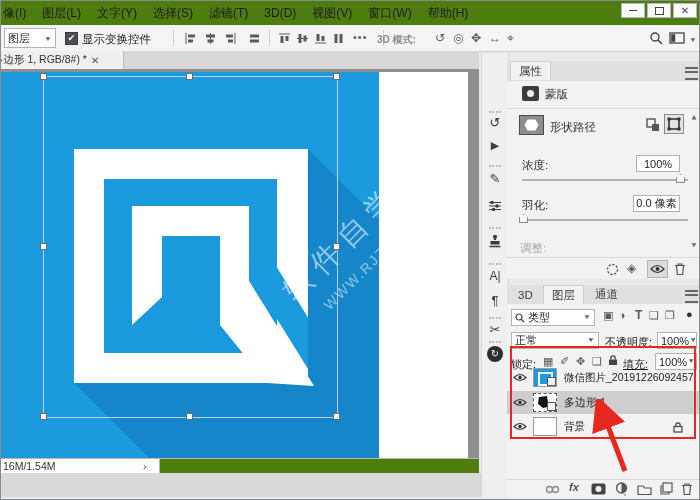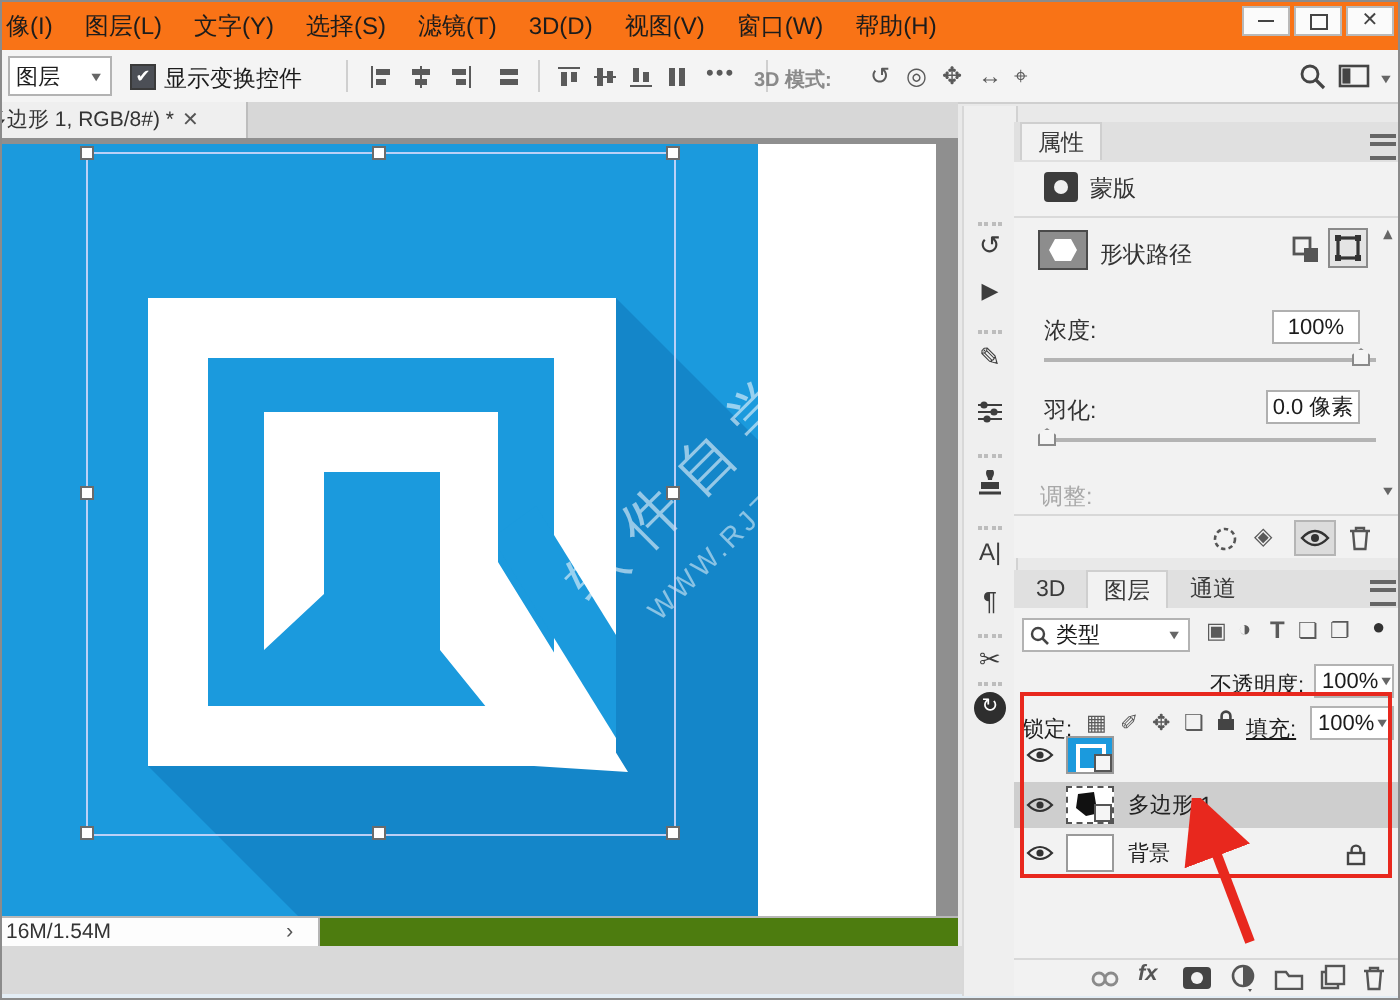--- a/index.html
+++ b/index.html
@@ -2,21 +2,21 @@
 <html><head>
 <meta charset="utf-8">
 <style>
   html,body{margin:0;padding:0;background:#555;}
   #app{position:relative;width:700px;height:500px;background:#e9e9e9;
        font-family:"Liberation Sans","DejaVu Sans",sans-serif;color:#1c1c1c;
        overflow:hidden;border:1px solid #8b8b8b;box-sizing:border-box;}
   .abs{position:absolute;}
   .row{display:flex;align-items:center;}
   
-  .menubar{left:0;top:0;width:700px;height:24px;background:#f97316;border-bottom:4px solid #a16207;}
+  .menubar{left:0;top:0;width:700px;height:24px;background:#4d7c0f;border-bottom:4px solid #a16207;}
   .menu-items{margin-left:-6px;height:24px;display:flex;align-items:center;gap:0;}
   .menu-item{font-size:12px;padding:0 8px;white-space:nowrap;}
   .winbtn{width:24px;height:15px;border:1px solid #b9b9b9;background:#fbfbfb;display:flex;
           align-items:center;justify-content:center;font-size:10px;color:#444;box-sizing:border-box;}
   
   .optionsbar{left:0;top:24px;width:700px;height:26px;background:#f4f4f4;border-bottom:1px solid #cfcfcf;}
   .combo{background:#fff;border:1px solid #b3b3b3;font-size:11px;display:flex;align-items:center;
          box-sizing:border-box;padding:0 3px;justify-content:space-between;}
   .carat{font-size:8px;color:#666;transform:scaleY(.8);}
   .checkbox{width:11px;height:11px;background:#4c4f56;color:#fff;font-size:9px;line-height:11px;
@@ -344,20 +344,24 @@
       </span>
       <span class="carat">▼</span>
     </div>
     <span class="abs glyph" style="left:96px;top:5px;font-size:11px;">▣</span>
     <span class="abs glyph" style="left:112px;top:5px;font-size:11px;">◑</span>
     <span class="abs glyph" style="left:128px;top:4px;font-size:12px;font-weight:bold;">T</span>
     <span class="abs glyph" style="left:142px;top:5px;font-size:11px;">❏</span>
     <span class="abs glyph" style="left:158px;top:5px;font-size:11px;">❐</span>
     <span class="abs" style="left:179px;top:4px;font-size:11px;color:#333;">●</span>
 
+    <div class="abs combo" style="left:4px;top:28px;width:88px;height:17px;">
+      <span>正常</span>
+      <span class="carat">▼</span>
+    </div>
     <span class="abs" style="left:98px;top:31px;font-size:11px;">不透明度:</span>
     <div class="abs combo" style="left:150px;top:28px;width:40px;height:17px;">
       <span>100%</span>
       <span class="carat">▼</span>
     </div>
 
     <span class="abs" style="left:4px;top:53px;font-size:11px;">锁定:</span>
     <span class="abs glyph" style="left:36px;top:51px;font-size:11px;">▦</span>
     <span class="abs glyph" style="left:53px;top:51px;font-size:11px;">✐</span>
     <span class="abs glyph" style="left:69px;top:51px;font-size:11px;">✥</span>
@@ -376,20 +380,21 @@
       <span class="eyebtn" style="width:26px;">
         <svg width="14" height="9">
             <path d="M1,4.5 Q7,-1.5 13,4.5 Q7,10.5 1,4.5 Z" fill="none" stroke="#333" stroke-width="1.1"></path>
             <circle cx="7" cy="4.5" r="1.8" fill="#333"></circle>
           </svg>
       </span>
       <span class="thumb" style="width:24px;height:19px;background:#1b9add;position:relative;">
         <span style="position:absolute;left:4px;top:3px;width:11px;height:10px;border:2px solid #fff;"></span>
         <span style="position:absolute;right:0;bottom:0;width:9px;height:9px;background:#f5f5f5;border:1px solid #555;box-sizing:border-box;"></span>
       </span>
+      <span class="lname" style="margin-left:7px;">微信图片_20191226092457</span>
     </div>
 
     <div class="abs row selrow" style="left:0;top:87px;width:192px;height:23px;">
       <span class="eyebtn" style="width:26px;">
         <svg width="14" height="9">
             <path d="M1,4.5 Q7,-1.5 13,4.5 Q7,10.5 1,4.5 Z" fill="none" stroke="#333" stroke-width="1.1"></path>
             <circle cx="7" cy="4.5" r="1.8" fill="#333"></circle>
           </svg>
       </span>
       <span class="thumb" style="width:24px;height:19px;position:relative;border:1px dashed #555;">

